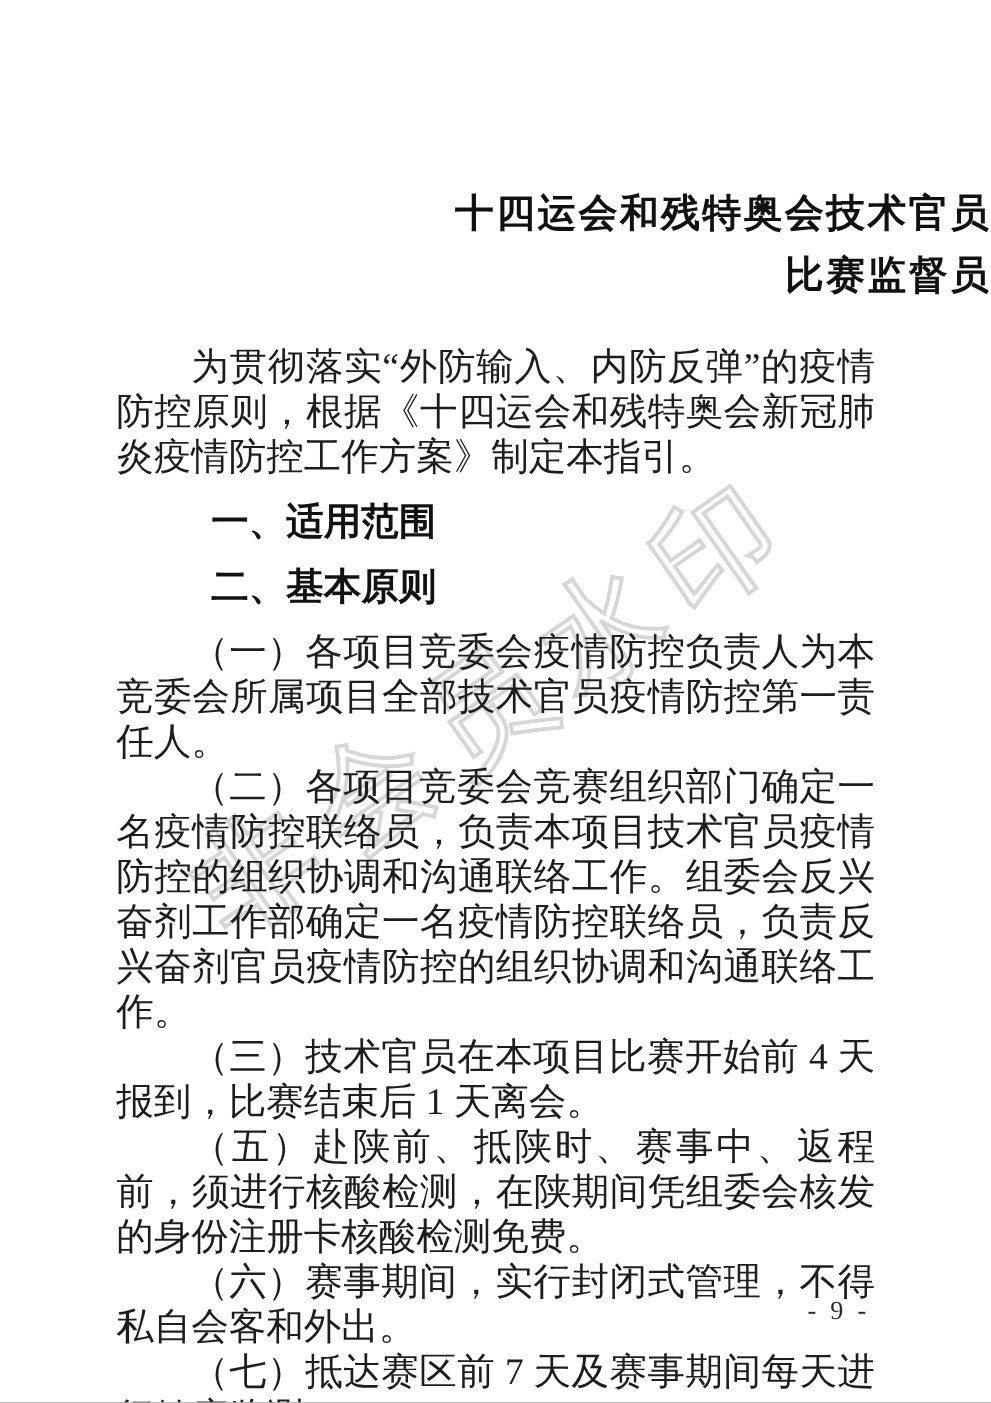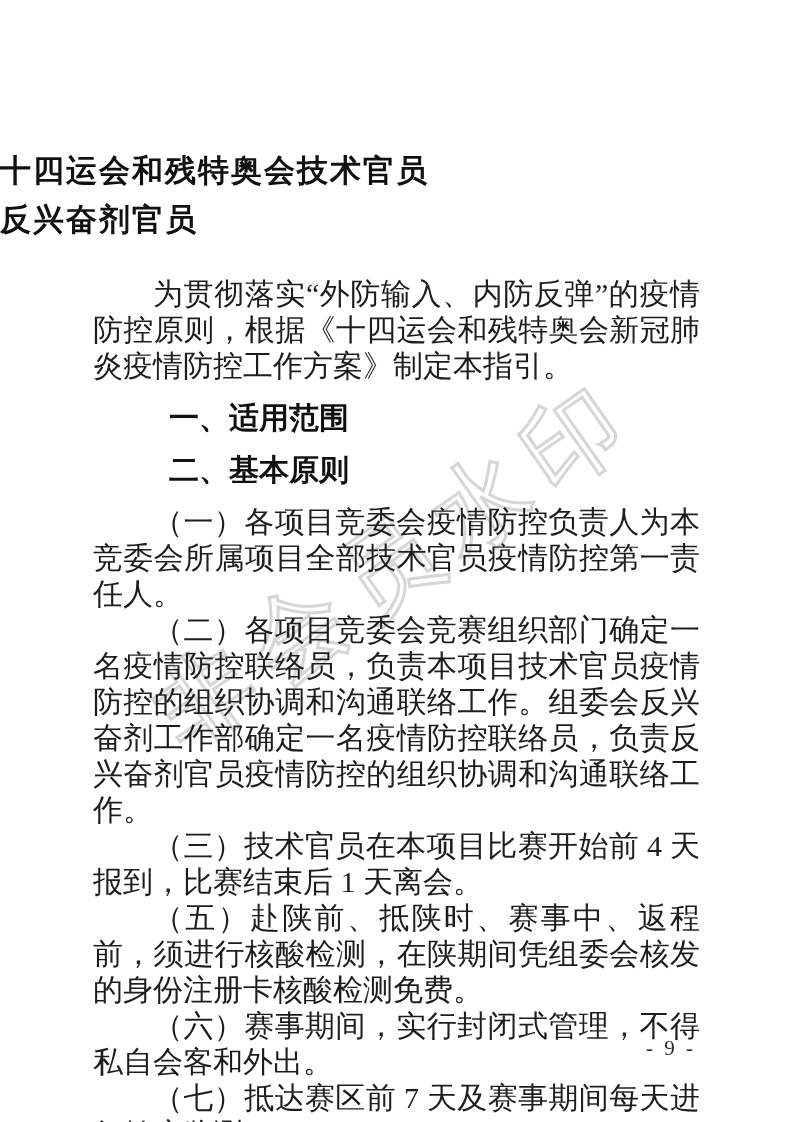--- a/index.html
+++ b/index.html
@@ -32,21 +32,21 @@
     z-index: 0;
     pointer-events: none;
     user-select: none;
   }
   .content {
     position: relative;
     z-index: 1;
   }
   .title-block {
     padding-top: 146px;
-    text-align: left;
+    text-align: right;
     font-family: "Liberation Serif", serif;
     font-weight: 700;
     font-size: 31px;
     line-height: 49px;
     letter-spacing: 2px;
     color: #111111;
   }
   .body-block {
     margin: 32px 93px 0 93px;
     font-size: 30px;
@@ -81,21 +81,21 @@
 <body>
 
 <div class="page">
 
   <div class="watermark">非会员水印</div>
 
   <div class="content">
 
     <div class="title-block">
       <div>十四运会和残特奥会技术官员</div>
-      <div>反兴奋剂官员</div>
+      <div>比赛监督员</div>
     </div>
 
     <div class="body-block">
       <p class="para">为贯彻落实“外防输入、内防反弹”的疫情防控原则，根据《十四运会和残特奥会新冠肺炎疫情防控工作方案》制定本指引。</p>
       <p class="heading">一、适用范围</p>
       <p class="heading">二、基本原则</p>
       <p class="para">（一）各项目竞委会疫情防控负责人为本竞委会所属项目全部技术官员疫情防控第一责任人。</p>
       <p class="para">（二）各项目竞委会竞赛组织部门确定一名疫情防控联络员，负责本项目技术官员疫情防控的组织协调和沟通联络工作。组委会反兴奋剂工作部确定一名疫情防控联络员，负责反兴奋剂官员疫情防控的组织协调和沟通联络工作。</p>
       <p class="para">（三）技术官员在本项目比赛开始前 4 天报到，比赛结束后 1 天离会。</p>
       <p class="para">（五）赴陕前、抵陕时、赛事中、返程前，须进行核酸检测，在陕期间凭组委会核发的身份注册卡核酸检测免费。</p>

